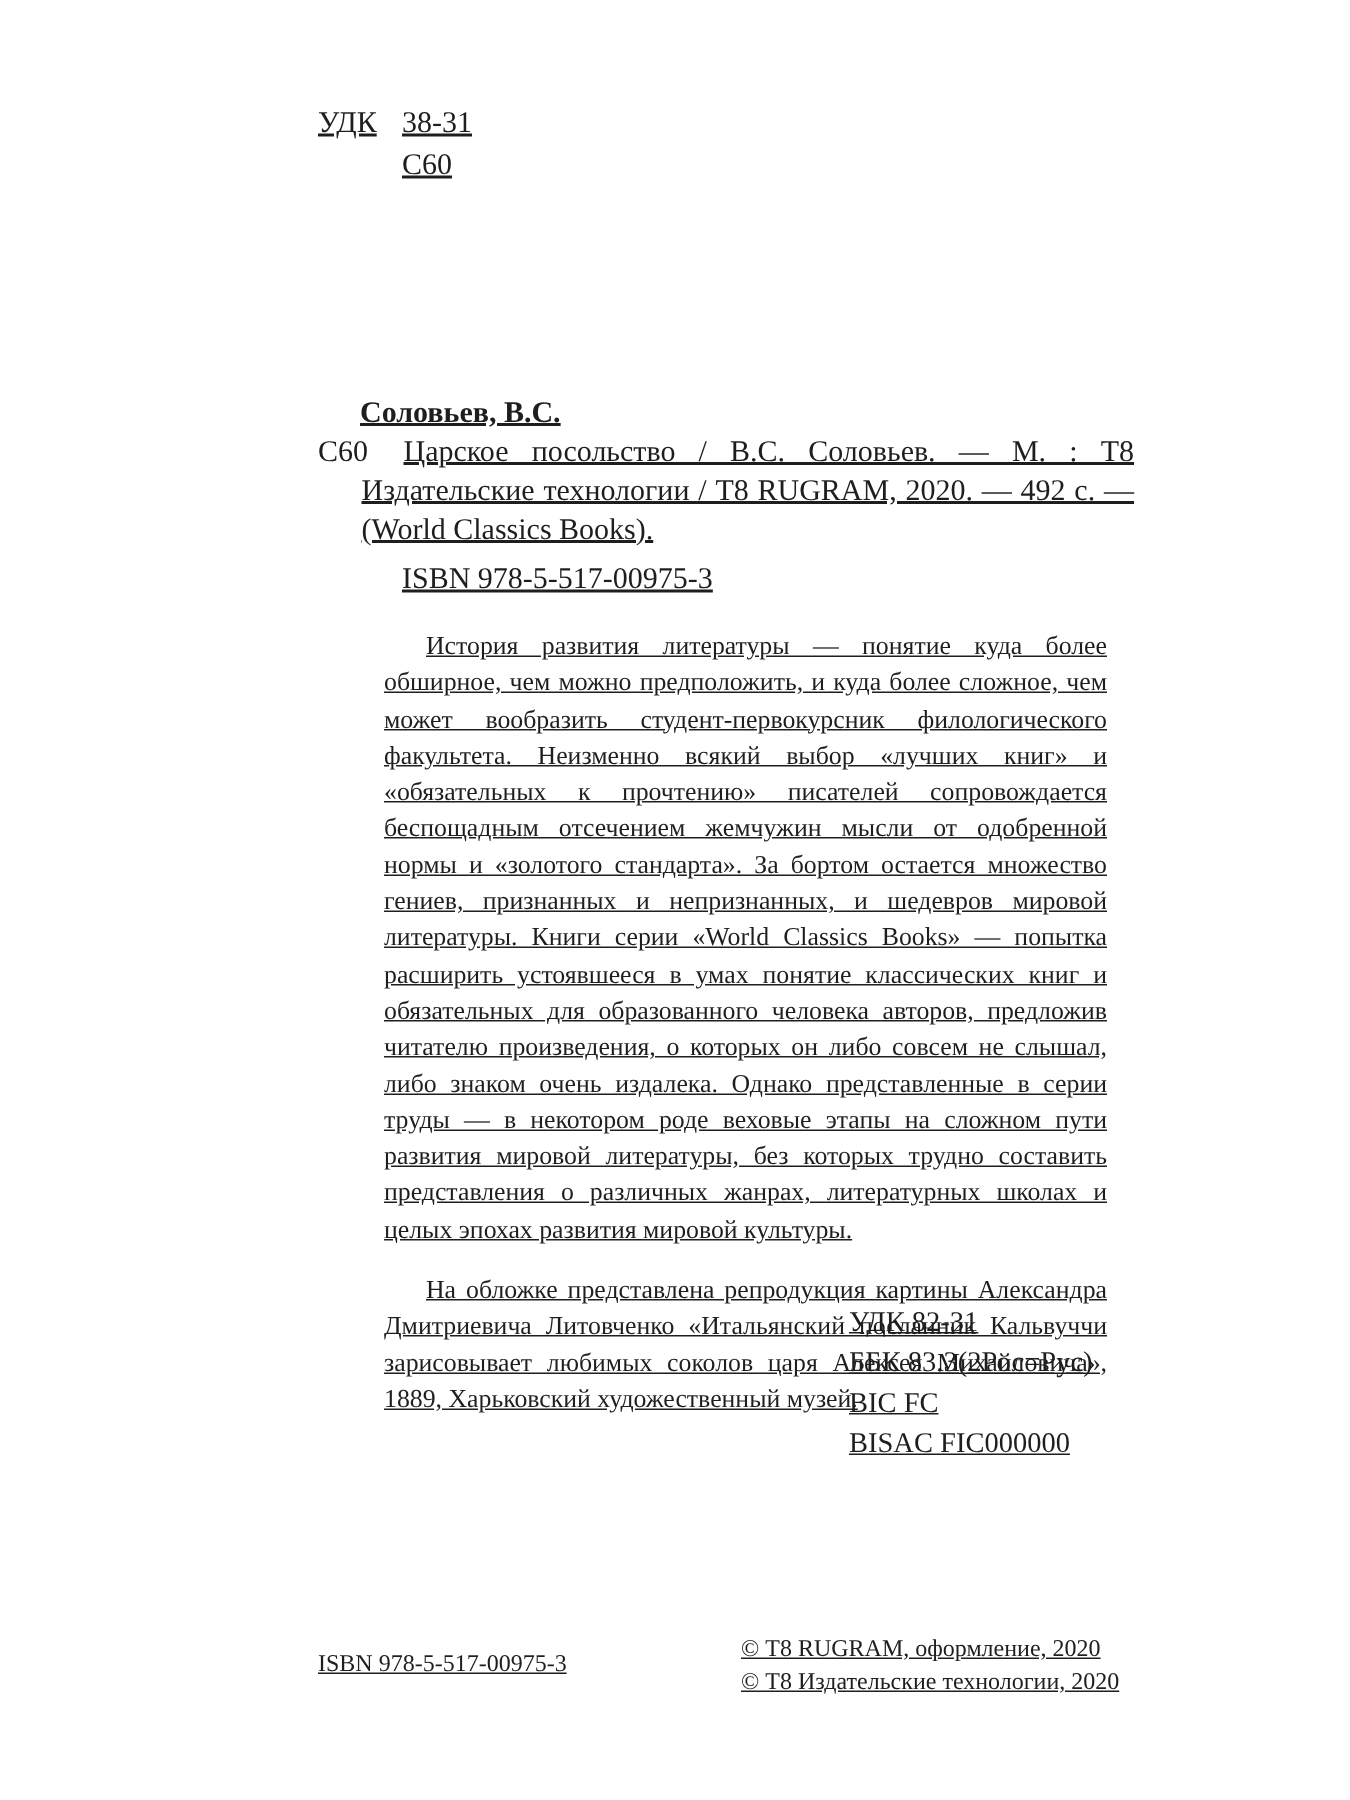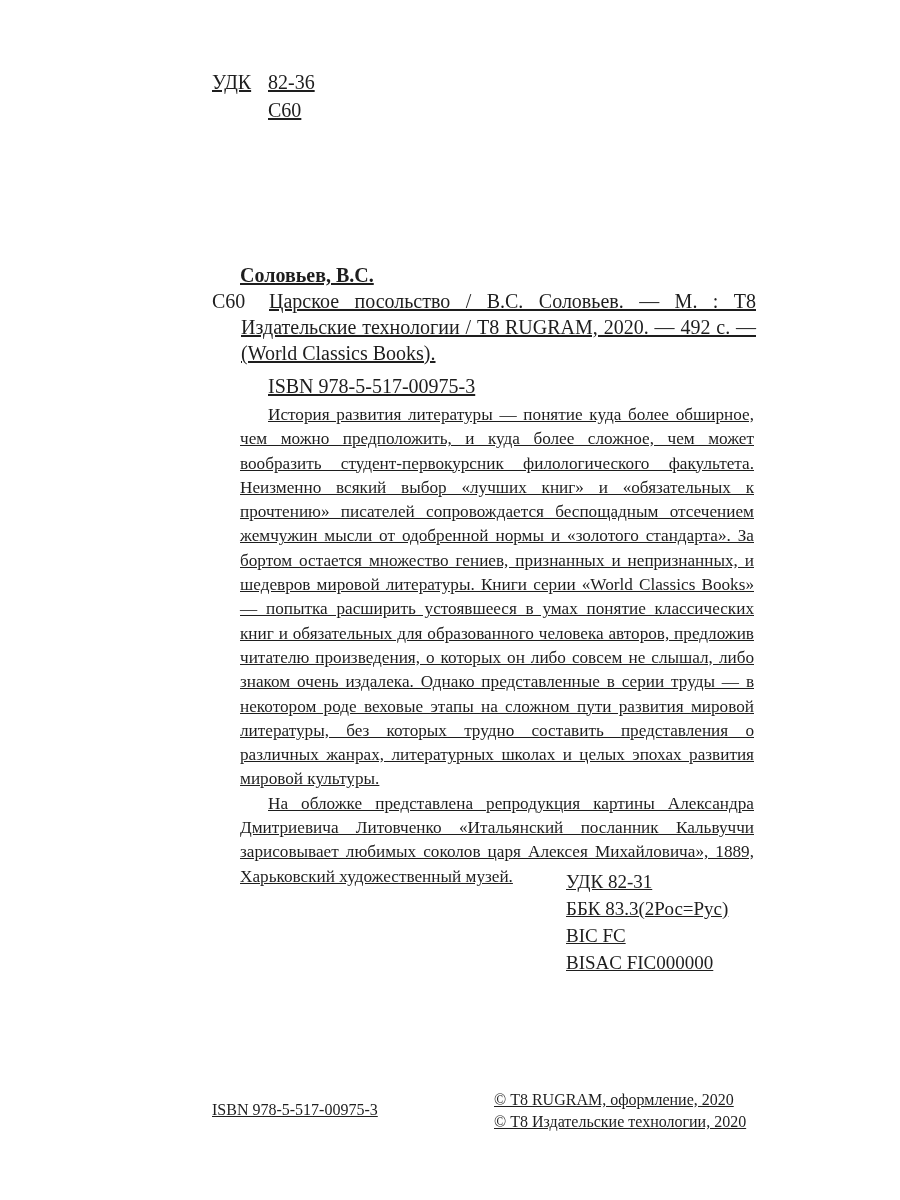--- a/index.html
+++ b/index.html
@@ -18,38 +18,38 @@
 
     
     .author { position: absolute; left: 240px; top: 262px; font-size: 20px; font-weight: bold; line-height: 26px; text-align: right; }
     .bib { position: absolute; left: 212px; top: 288px; width: 544px; font-size: 20px; line-height: 26px; }
     .bib .code { position: absolute; left: 0; top: 0; }
     .bib .text { margin-left: 28px; text-indent: 28px; text-align: justify; text-align-last: left; }
     .isbn-main { position: absolute; left: 268px; top: 373px; font-size: 20px; line-height: 26px; }
 
     
     .annot { position: absolute; left: 240px; top: 403px; width: 514px; font-size: 17.2px; line-height: 24.3px; text-align: justify; }
-    .annot p { margin: 0; text-indent: 28px; }
+    .annot p { margin: 16px; text-indent: 28px; }
     .annot p + p { margin-top: 0; }
 
     
     .bottom-class { position: absolute; left: 566px; top: 868px; font-size: 19px; line-height: 27px; }
 
     .isbn-foot { position: absolute; left: 212px; top: 1100px; font-size: 16px; line-height: 20px; }
     .copyrights { position: absolute; left: 494px; top: 1077px; font-size: 16px; line-height: 22px; margin-top: 12px; }
   </style>
 </head>
 <body>
 
 <div class="page serif">
 
   <div class="top-class serif">
     <div class="row">
       <span class="k">УДК</span>
-      <span>82-36</span>
+      <span>38-31</span>
     </div>
     <div class="row">
       <span class="k"></span>
       <span>С60</span>
     </div>
   </div>
 
   <div class="author serif">Соловьев, В.С.</div>
 
   <div class="bib serif">

